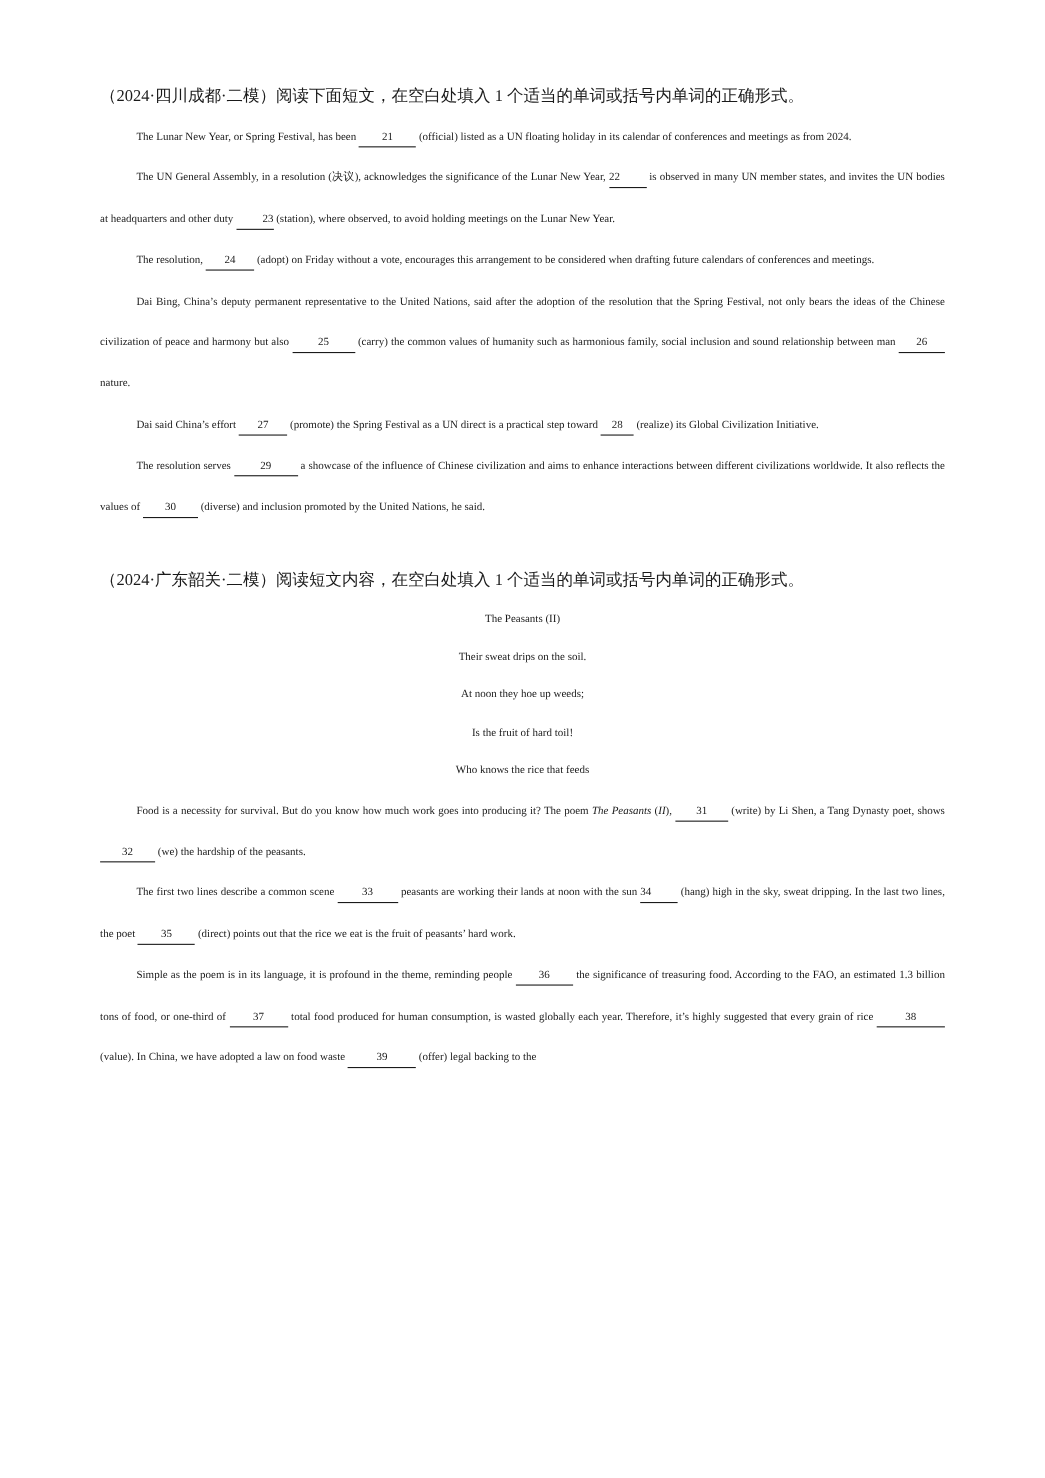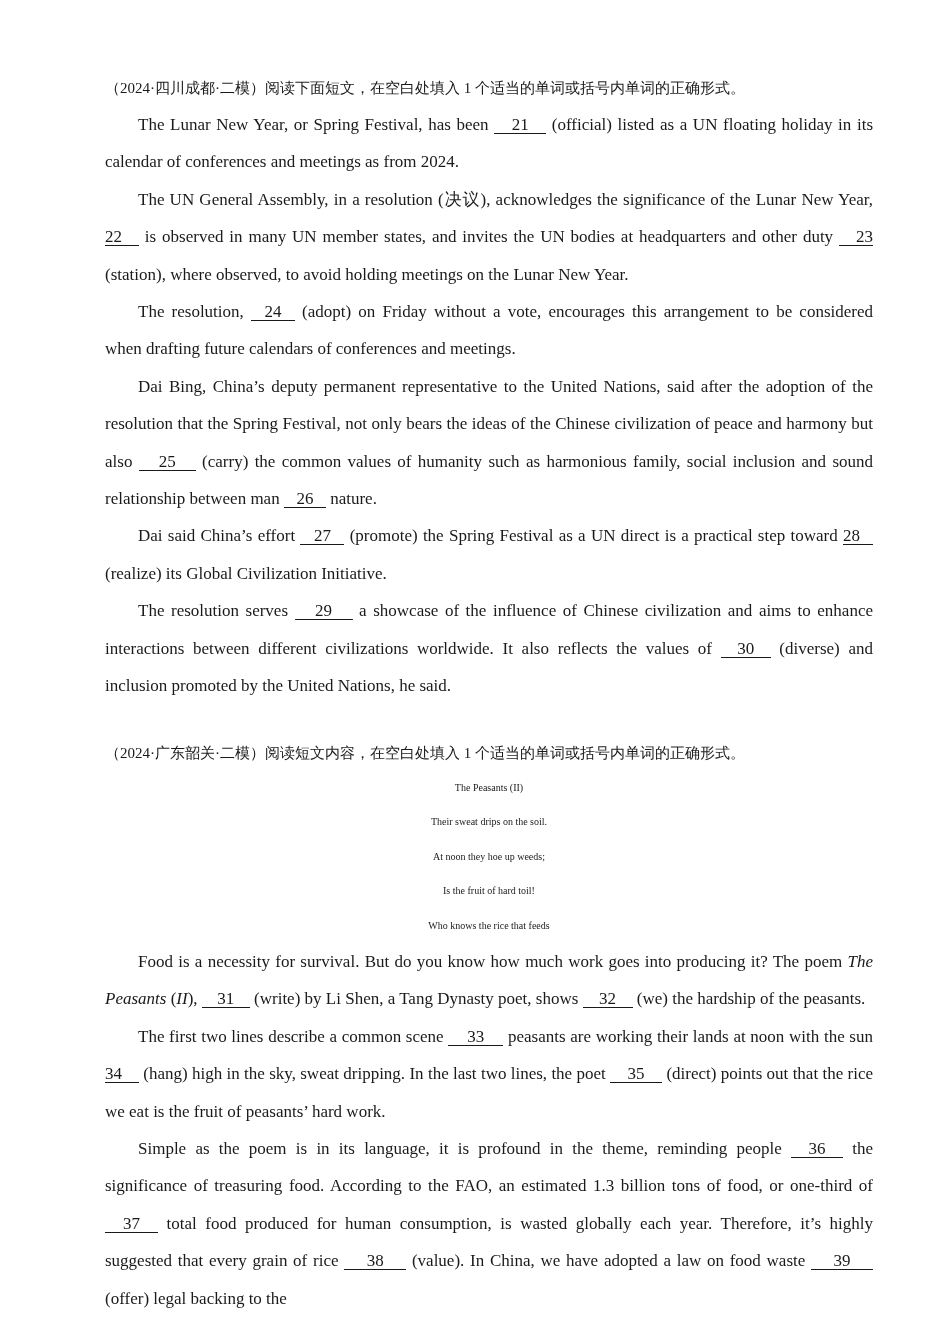--- a/index.html
+++ b/index.html
@@ -10,33 +10,33 @@
   body {
     width: 950px;
     height: 1344px;
     position: relative;
     overflow: hidden;
     font-family: "Liberation Serif", "DejaVu Serif", serif;
     color: #1a1a1a;
   }
   .page {
     position: absolute;
-    left: 105px;
+    left: 91px;
     top: 70px;
     width: 768px;
   }
   .header {
     font-size: 15px;
     line-height: 36px;
     margin: 0;
     padding-left: 0;
     white-space: nowrap;
   }
   .para {
-    font-size: 17px;
+    font-size: 10px;
     line-height: 37.4px;
     text-align: justify;
     text-indent: 33px;
     margin: 0;
   }
   .blank {
     display: inline-block;
     text-indent: 0;
     border-bottom: 1px solid #1a1a1a;
     line-height: 17px;
@@ -61,21 +61,21 @@
   <p class="header">（2024·四川成都·二模）阅读下面短文，在空白处填入 1 个适当的单词或括号内单词的正确形式。</p>
 
   <p class="para"><span>The Lunar New Year, or Spring Festival, has been </span><span class="blank" style="width:52px">21</span><span> (official) listed as a UN floating holiday in its calendar of conferences and meetings as from 2024.</span></p>
 
   <p class="para"><span>The UN General Assembly, in a resolution (决议), acknowledges the significance of the Lunar New Year, </span><span class="blank" style="width:34px;text-align:left">22</span><span> is observed in many UN member states, and invites the UN bodies at headquarters and other duty </span><span class="blank" style="width:34px;text-align:right">23</span><span> (station), where observed, to avoid holding meetings on the Lunar New Year.</span></p>
 
   <p class="para"><span>The resolution, </span><span class="blank" style="width:44px">24</span><span> (adopt) on Friday without a vote, encourages this arrangement to be considered when drafting future calendars of conferences and meetings.</span></p>
 
   <p class="para"><span>Dai Bing, China’s deputy permanent representative to the United Nations, said after the adoption of the resolution that the Spring Festival, not only bears the ideas of the Chinese civilization of peace and harmony but also </span><span class="blank" style="width:57px">25</span><span> (carry) the common values of humanity such as harmonious family, social inclusion and sound relationship between man </span><span class="blank" style="width:42px">26</span><span> nature.</span></p>
 
-  <p class="para"><span>Dai said China’s effort </span><span class="blank" style="width:44px">27</span><span> (promote) the Spring Festival as a UN direct is a practical step toward </span><span class="blank" style="width:30px;text-align:left">28</span><span> (realize) its Global Civilization Initiative.</span></p>
+  <p class="para"><span>Dai said China’s effort </span><span class="blank" style="width:44px">27</span><span> (promote) the Spring Festival as a UN direct is a practical step toward </span><span class="blank" style="width:30px;text-align:center">28</span><span> (realize) its Global Civilization Initiative.</span></p>
 
   <p class="para"><span>The resolution serves </span><span class="blank" style="width:58px">29</span><span> a showcase of the influence of Chinese civilization and aims to enhance interactions between different civilizations worldwide. It also reflects the values of </span><span class="blank" style="width:50px">30</span><span> (diverse) and inclusion promoted by the United Nations, he said.</span></p>
 
   <div class="gap"></div>
 
   <p class="header">（2024·广东韶关·二模）阅读短文内容，在空白处填入 1 个适当的单词或括号内单词的正确形式。</p>
 
   <p class="poem-title">The Peasants (II)</p>
   <p class="poem-line">Their sweat drips on the soil.</p>
   <p class="poem-line">At noon they hoe up weeds;</p>

